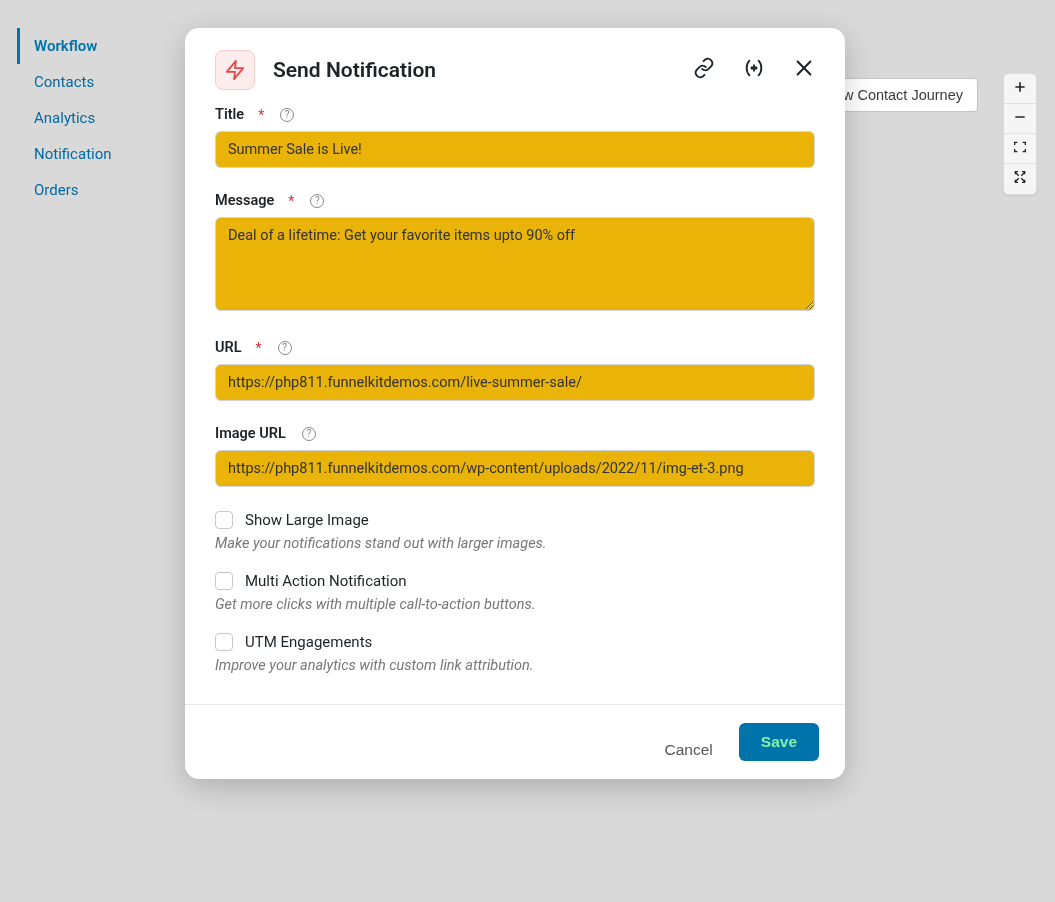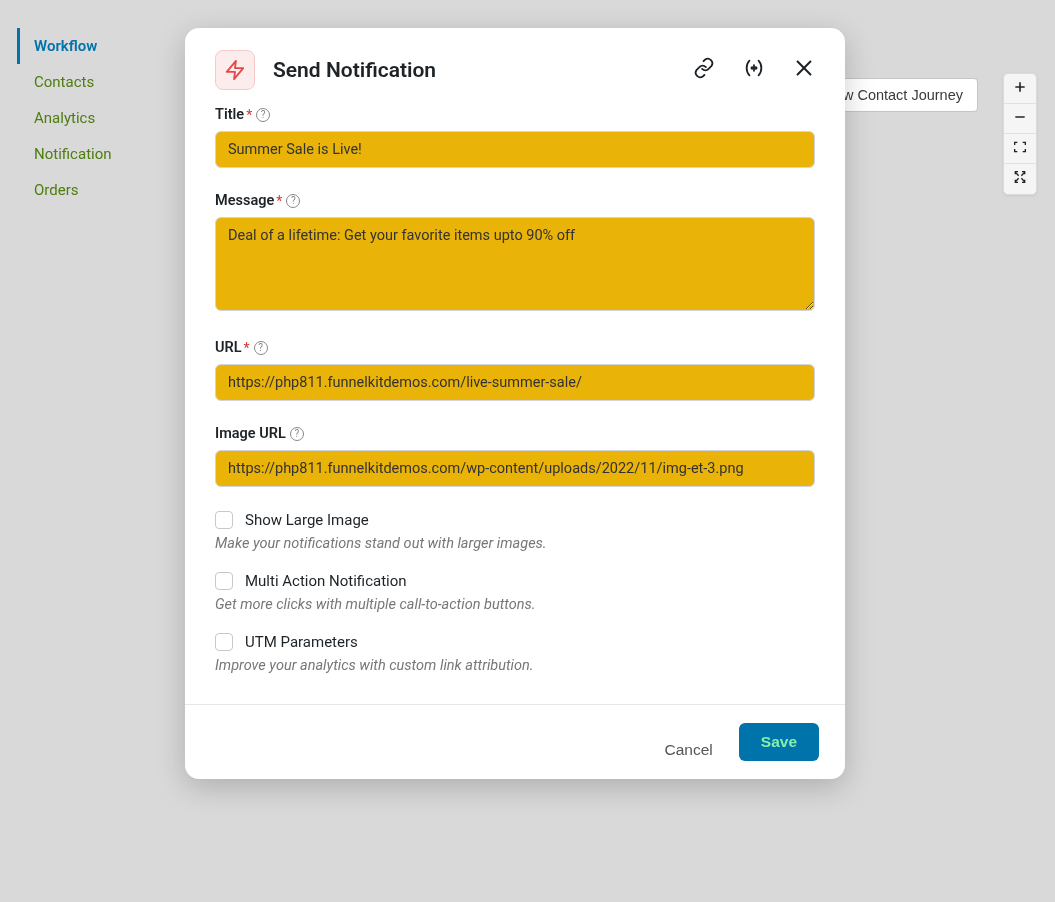--- a/index.html
+++ b/index.html
@@ -23,21 +23,21 @@
   .sidebar {
     position: absolute;
     top: 28px;
     left: 17px;
     width: 160px;
   }
   .sidebar-item {
     display: block;
     padding: 9px 14px;
     font-size: 15px;
-    color: #4d7c0f;
+    color: #0369a1;
     border-left: 3px solid transparent;
     cursor: pointer;
   }
   .sidebar-item.active {
     border-left: 3px solid #0073aa;
     color: #0073aa;
     font-weight: 600;
   }
 
   
@@ -129,21 +129,21 @@
   .header-action-btn svg { width: 22px; height: 22px; stroke: #1d2327; }
 
   .modal-body {
     padding: 0 30px 24px 30px;
   }
   .form-group { margin-bottom: 24px; }
   .form-group:last-child { margin-bottom: 10px; }
   .label-row {
     display: flex;
     align-items: center;
-    gap: 0;
+    gap: 12px;
     margin-bottom: 8px;
   }
   .field-label {
     font-size: 14.5px;
     font-weight: 600;
     color: #1d2327;
   }
   .required { color: #d63638; font-size: 14px; margin-left:2px;}
   .help-icon {
     width: 14px;
@@ -372,21 +372,21 @@
         <div class="checkbox-row">
           <div class="checkbox"></div>
           <span class="checkbox-label">Multi Action Notification</span>
         </div>
         <div class="checkbox-desc">Get more clicks with multiple call-to-action buttons.</div>
       </div>
 
       <div>
         <div class="checkbox-row">
           <div class="checkbox"></div>
-          <span class="checkbox-label">UTM Parameters</span>
+          <span class="checkbox-label">UTM Engagements</span>
         </div>
         <div class="checkbox-desc" style="margin-bottom:6px;">Improve your analytics with custom link attribution.</div>
       </div>
 
     </div>
 
     <div class="modal-footer">
       <button class="btn-cancel">Cancel</button>
       <button class="btn-save">Save</button>
     </div>

